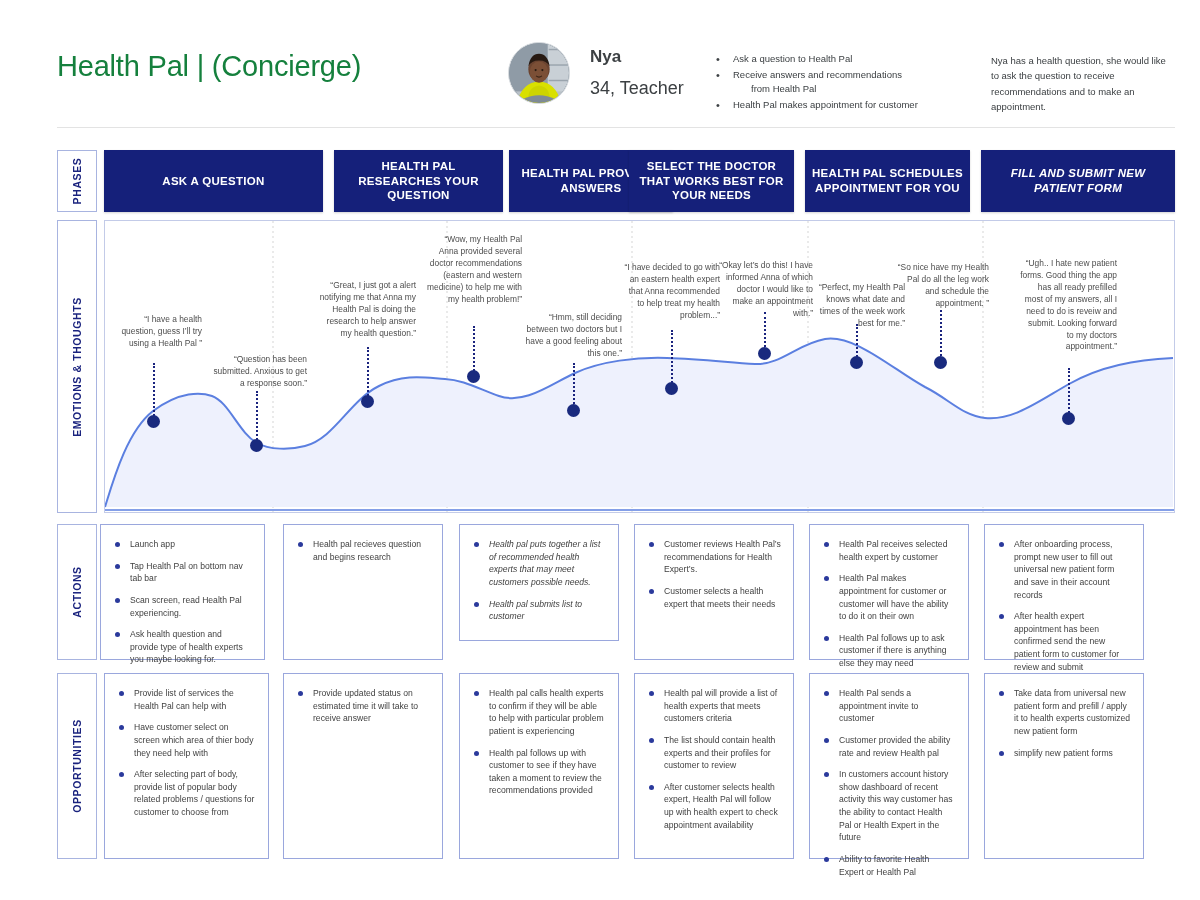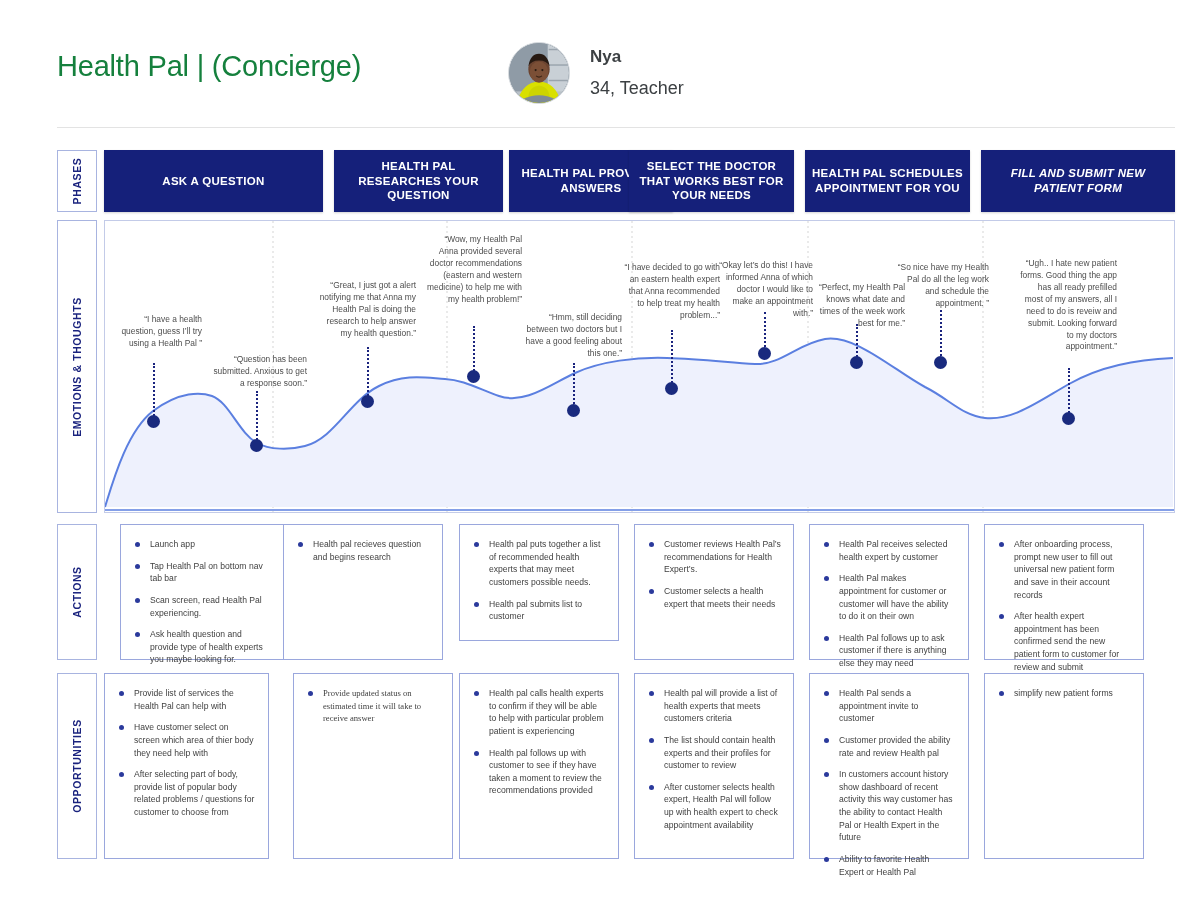--- a/index.html
+++ b/index.html
@@ -159,21 +159,29 @@
             <path d="M28 34 q3 2.5 6 0" stroke="#3a2315" stroke-width="1.1" fill="none"></path>
           </g>
         </svg>
       </div>
       <div class="persona-text">
         <div class="persona-name">Nya</div>
         <div class="persona-sub">34, Teacher</div>
       </div>
     </div>
 
-
+    <div class="goals">
+      <ul>
+        <li>Ask a question to Health Pal</li>
+        <li>Receive answers and recommendations<span class="cont">from Health Pal</span></li>
+        <li>Health Pal makes appointment for customer</li>
+      </ul>
+    </div>
+
+    <div class="desc">Nya has a health question, she would like to ask the question to receive recommendations and to make an appointment.</div>
     <div class="hrule"></div>
   </div>
 
   <div class="row-label" style="left:57px; top:150px; width:40px; height:62px;">
     <span>PHASES</span>
   </div>
   <div class="row-label" style="left:57px; top:220px; width:40px; height:293px;">
     <span>EMOTIONS &amp; THOUGHTS</span>
   </div>
   <div class="row-label" style="left:57px; top:524px; width:40px; height:136px;">
@@ -266,34 +274,34 @@
     <div class="quote" style="left:891px; top:262px; width:98px;">“So nice have my Health Pal do all the leg work and schedule the appointment. ”</div>
     <div class="stem" style="left:940px; top:310px; height:50px;"></div>
     <div class="dot" style="left:940px; top:362px;"></div>
 
     <div class="quote" style="left:1019px; top:258px; width:98px;">“Ugh.. I hate new patient forms. Good thing the app has all ready prefilled most of my answers, all I need to do is reveiw and submit. Looking forward to my doctors appointment.”</div>
     <div class="stem" style="left:1068px; top:368px; height:48px;"></div>
     <div class="dot" style="left:1068px; top:418px;"></div>
   </div>
 
   <div>
-    <div class="card" style="left:120px; top:524px; width:165px; height:136px;">
+    <div class="card" style="left:100px; top:524px; width:165px; height:136px;">
       <ul>
         <li>Launch app</li>
         <li>Tap Health Pal on bottom nav tab bar</li>
         <li>Scan screen, read Health Pal experiencing.</li>
         <li>Ask health question and provide type of health experts you maybe looking for.</li>
       </ul>
     </div>
     <div class="card" style="left:283px; top:524px; width:160px; height:136px;">
       <ul>
         <li>Health pal recieves question and begins research</li>
       </ul>
     </div>
-    <div class="card" style="left:459px; top:524px; width:160px; height:117px;">
+    <div class="card" style="left:459px; top:524px; width:160px; height:117px;font-style:italic;">
       <ul>
         <li>Health pal puts together a list of recommended health experts that may meet customers possible needs.</li>
         <li>Health pal submits list to customer</li>
       </ul>
     </div>
     <div class="card" style="left:634px; top:524px; width:160px; height:136px;">
       <ul>
         <li>Customer reviews Health Pal’s recommendations for Health Expert’s.</li>
         <li>Customer selects a health expert that meets their needs</li>
       </ul>
@@ -314,21 +322,21 @@
   </div>
 
   <div>
     <div class="card" style="left:104px; top:673px; width:165px; height:186px;">
       <ul>
         <li>Provide list of services the Health Pal can help with</li>
         <li>Have customer select on screen which area of thier body they need help with</li>
         <li>After selecting part of body, provide list of popular body related problems / questions for customer to choose from</li>
       </ul>
     </div>
-    <div class="card" style="left:293px; top:673px; width:160px; height:186px;font-family:Liberation Serif, serif;">
+    <div class="card" style="left:283px; top:673px; width:160px; height:186px;">
       <ul>
         <li>Provide updated status on estimated time it will take to receive answer</li>
       </ul>
     </div>
     <div class="card" style="left:459px; top:673px; width:160px; height:186px;">
       <ul>
         <li>Health pal calls health experts to confirm if they will be able to help with particular problem patient is experiencing</li>
         <li>Health pal follows up with customer to see if they have taken a moment to review the recommendations provided</li>
       </ul>
     </div>
@@ -342,18 +350,19 @@
     <div class="card" style="left:809px; top:673px; width:160px; height:186px;">
       <ul>
         <li>Health Pal sends a appointment invite to customer</li>
         <li>Customer provided the ability rate and review Health pal</li>
         <li>In customers account history show dashboard of recent activity this way customer has the ability to contact Health Pal or Health Expert in the future</li>
         <li>Ability to favorite Health Expert or Health Pal</li>
       </ul>
     </div>
     <div class="card" style="left:984px; top:673px; width:160px; height:186px;">
       <ul>
+        <li>Take data from universal new patient form and prefill / apply it to health experts customized new patient form</li>
         <li>simplify new patient forms</li>
       </ul>
     </div>
   </div>
 
 </div>
 
 </body></html>

